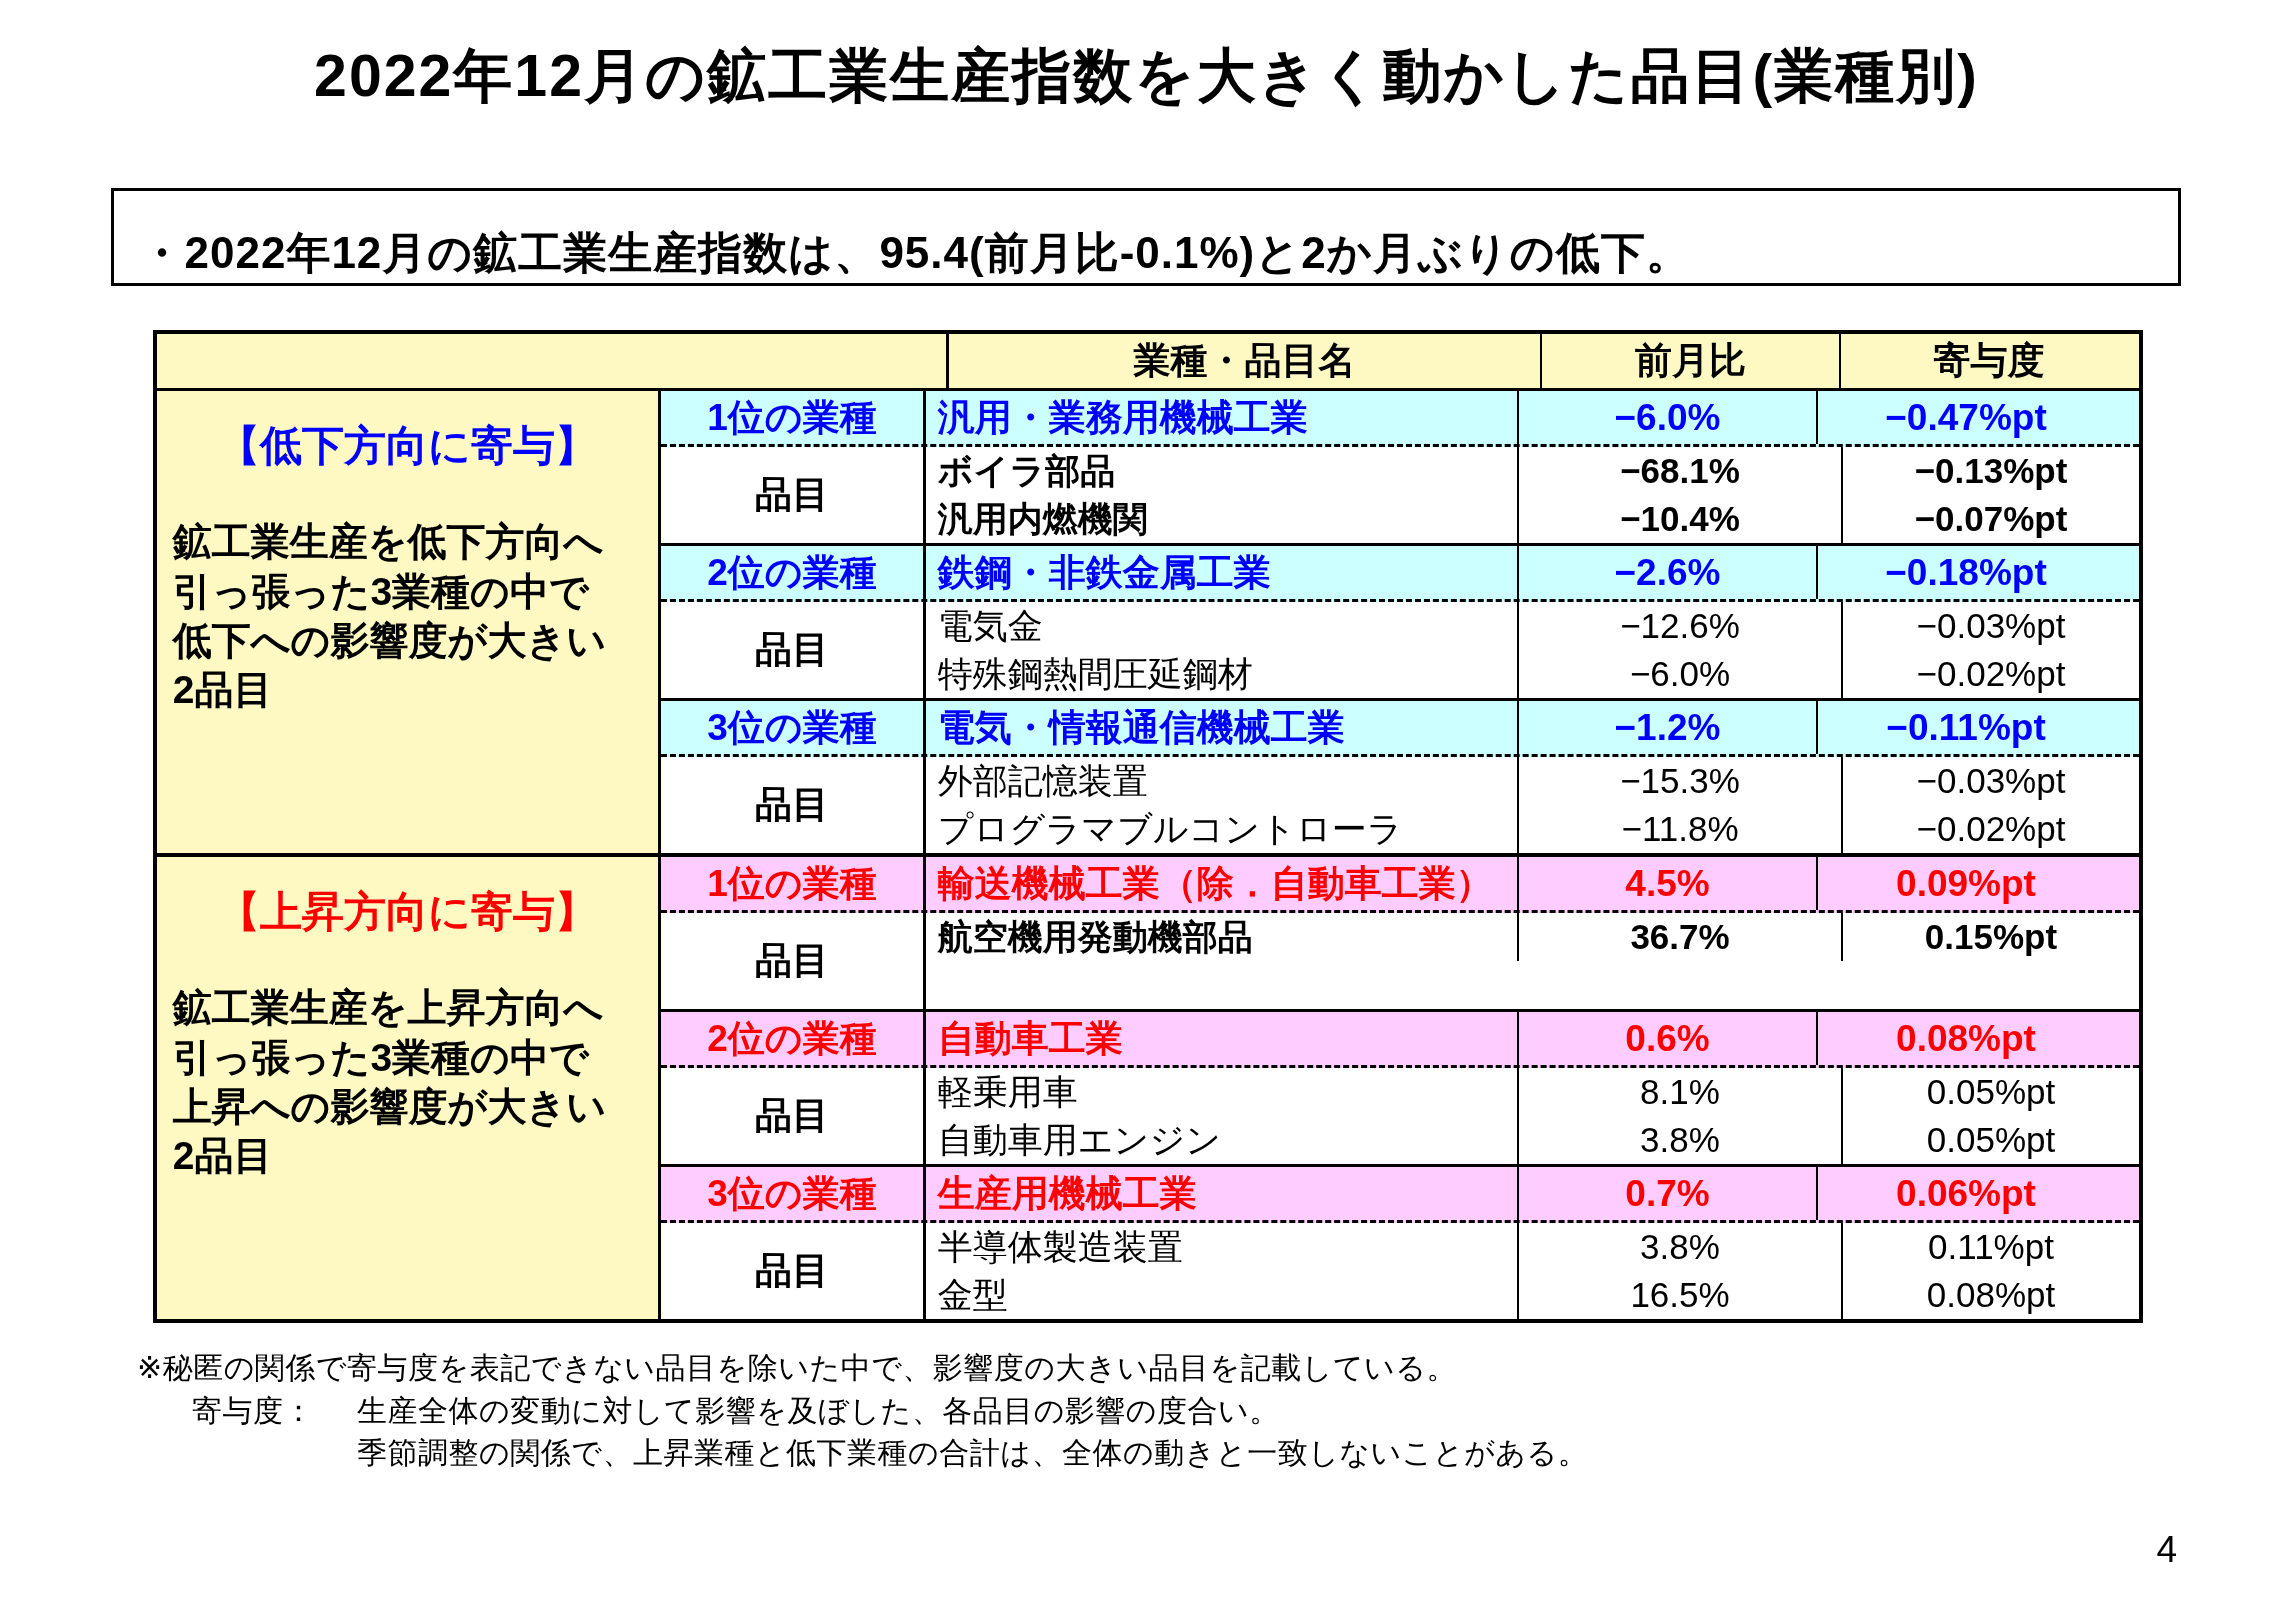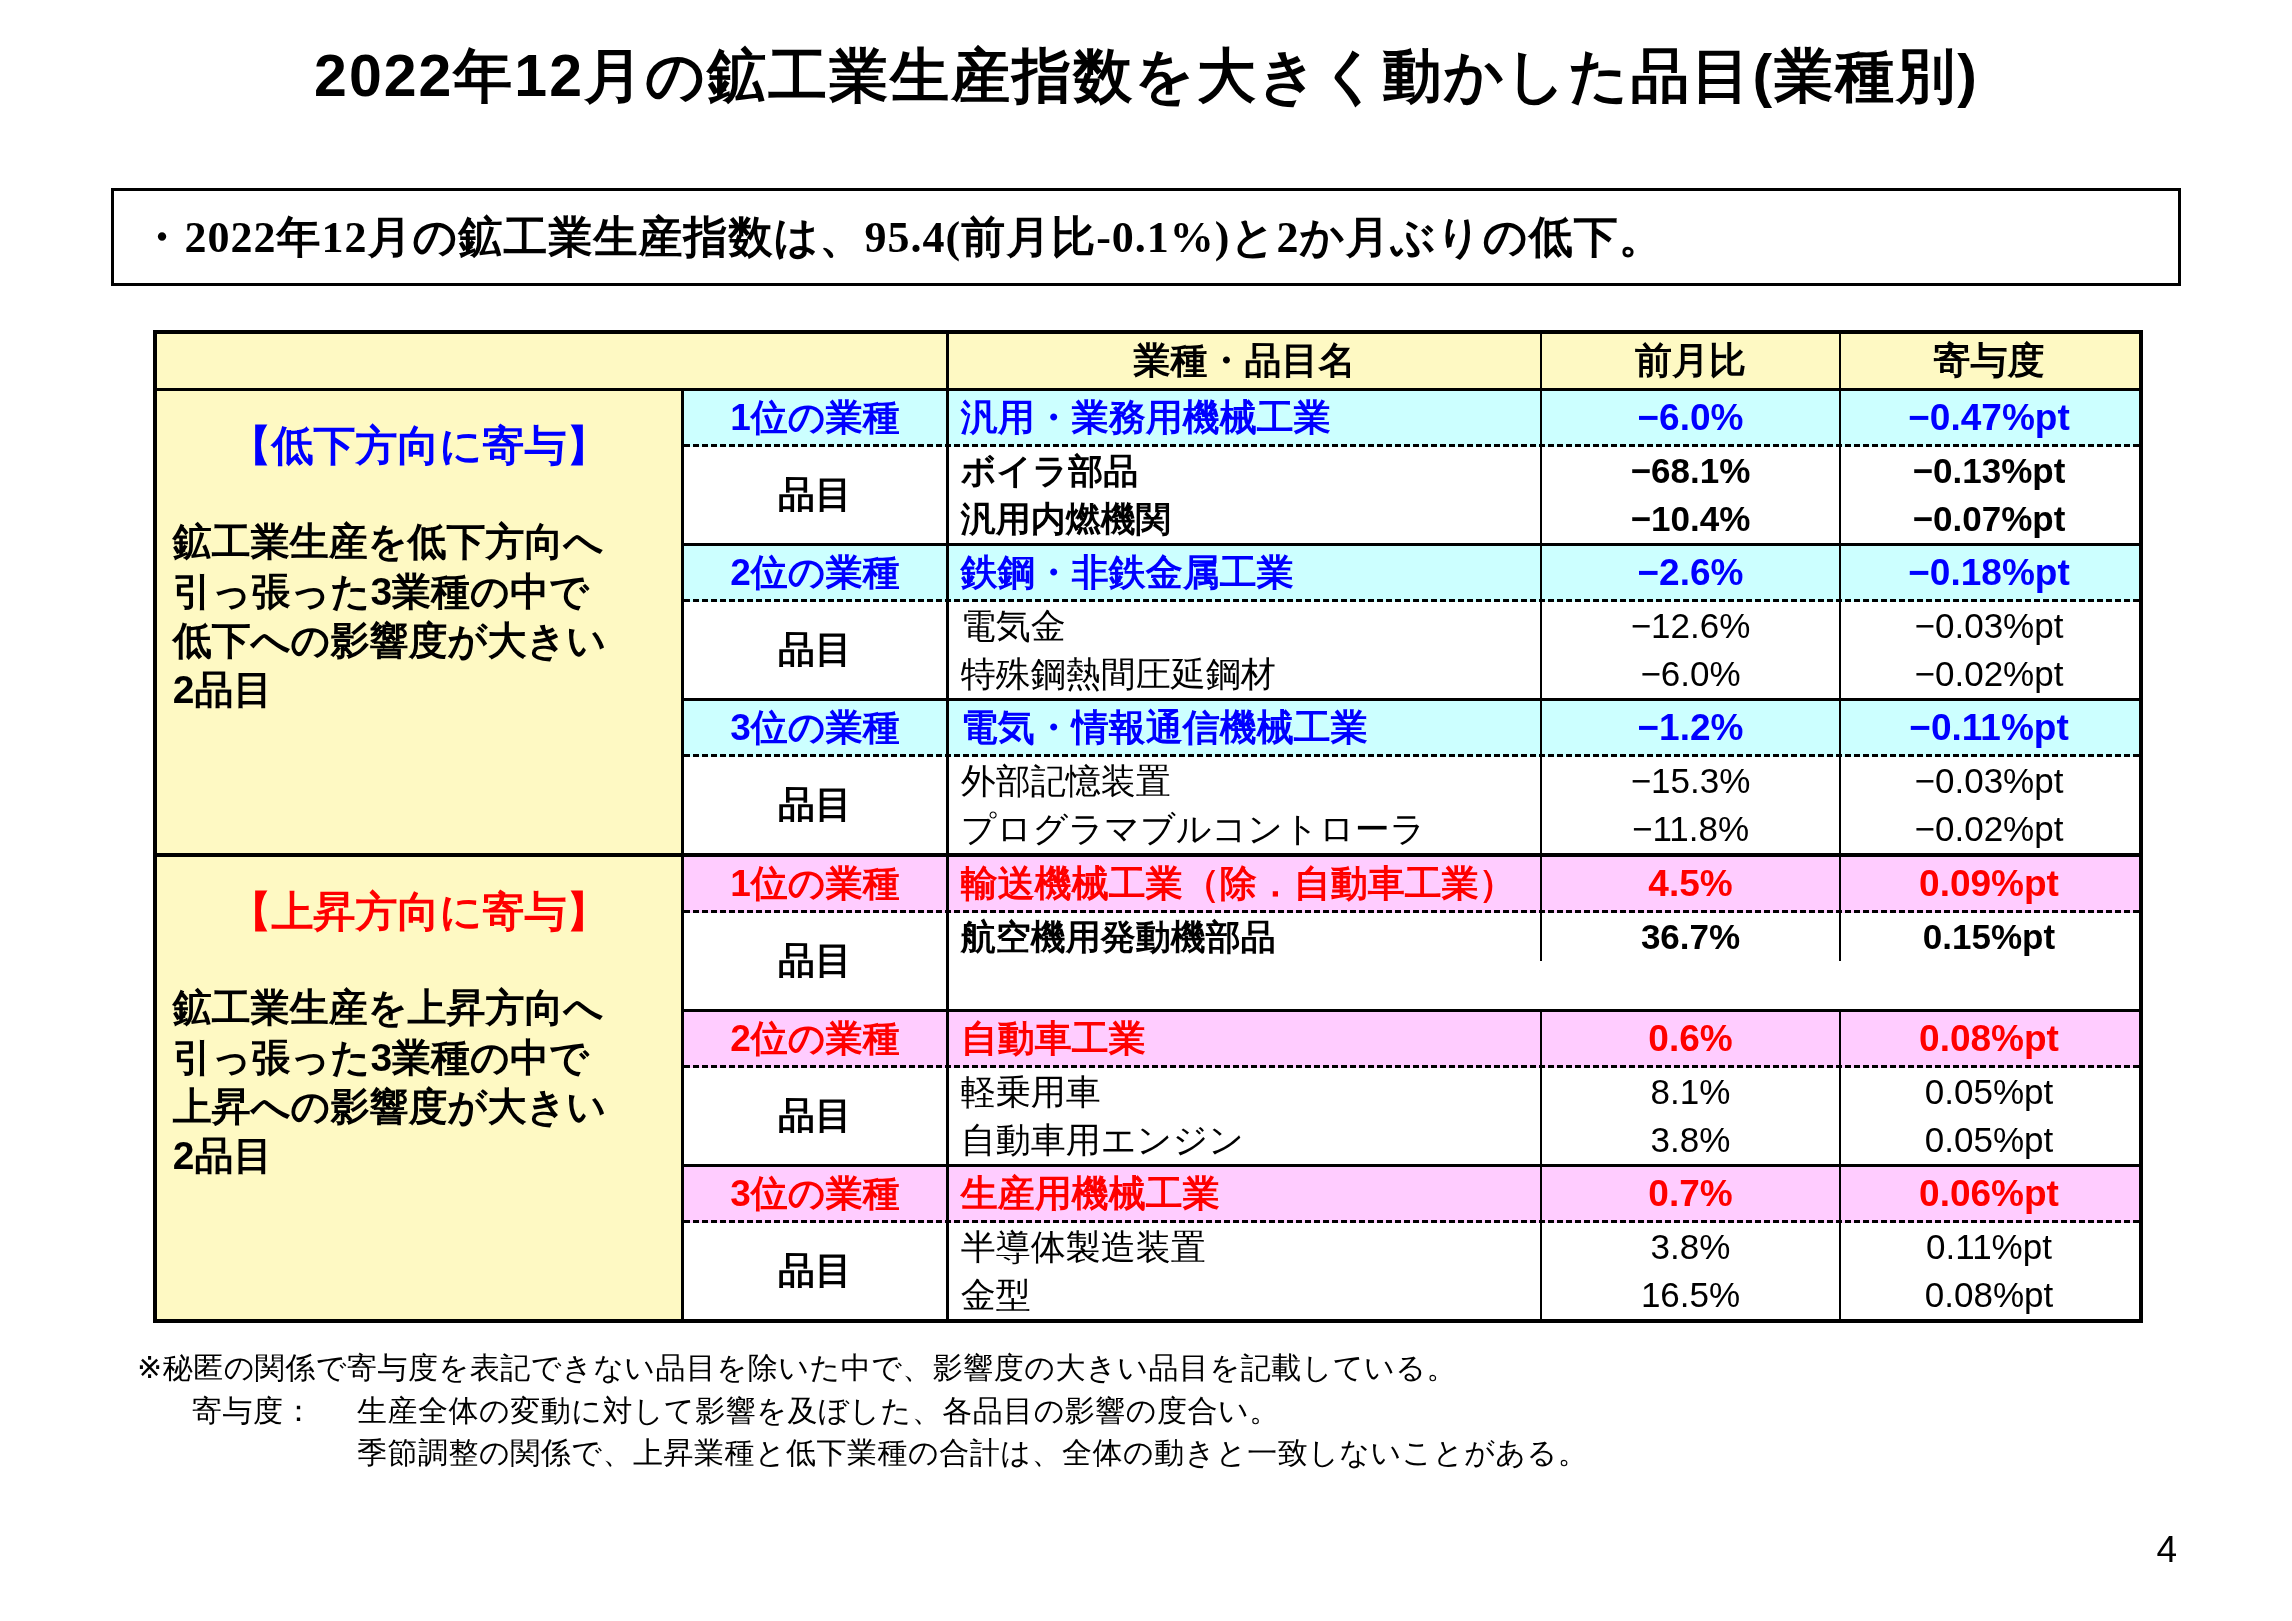--- a/index.html
+++ b/index.html
@@ -17,25 +17,24 @@
     text-align:center;
     font-size:59px;font-weight:bold;letter-spacing:2px;
     white-space:nowrap;
   }
   
   .subtitle-box{
     position:absolute;left:111px;top:188px;
     width:2070px;height:98px;
     border:3.9px solid #000;
     box-sizing:border-box;
-    display:flex;align-items:center;
+    display:flex;align-items:flex-end;
     padding-left:25.5px;
     font-size:44px;font-weight:bold;letter-spacing:1px;
     white-space:nowrap;
-    font-family:Liberation Serif, serif;
   }
   
   .maintable{
     position:absolute;left:153px;top:330px;
     width:1990px;
     border:4.9px solid #000;
     box-sizing:border-box;
     background:#fef9c3;
   }
   .maintable *{box-sizing:border-box;}
@@ -95,21 +94,21 @@
     font-size:37px;font-weight:bold;color:#000;
   }
   .item-lines{flex:1;display:flex;flex-direction:column;border-radius:9px;}
   .item-line{display:flex;height:48px;}
   .item-line .cell{
     display:flex;align-items:center;height:100%;
     font-size:35px;color:#000;font-weight:normal;
     white-space:nowrap;overflow:hidden;
   }
   .item-line .name-cell{width:593px;}
-  .item-line .mom-cell{width:299px;}
+  .item-line .mom-cell{width:324px;}
   .item-line .contrib-cell{width:296px;}
   .group.em .item-line .cell{font-weight:bold;}
   
   .notes{
     position:absolute;left:137px;top:1347px;
     font-size:30px;line-height:1.42;color:#000;
     letter-spacing:0.5px;
   }
   .note-row{display:flex;margin-left:55px;}
   .note-label{white-space:nowrap;margin-right:43px;}

